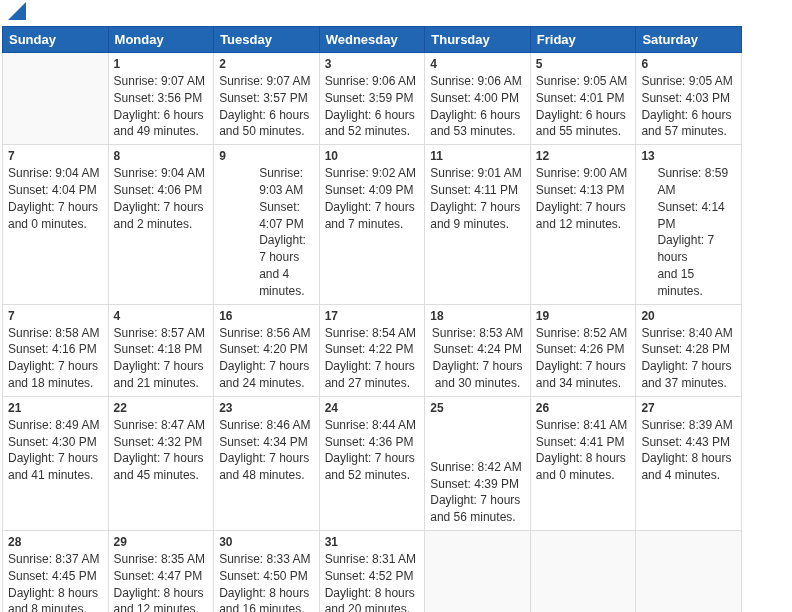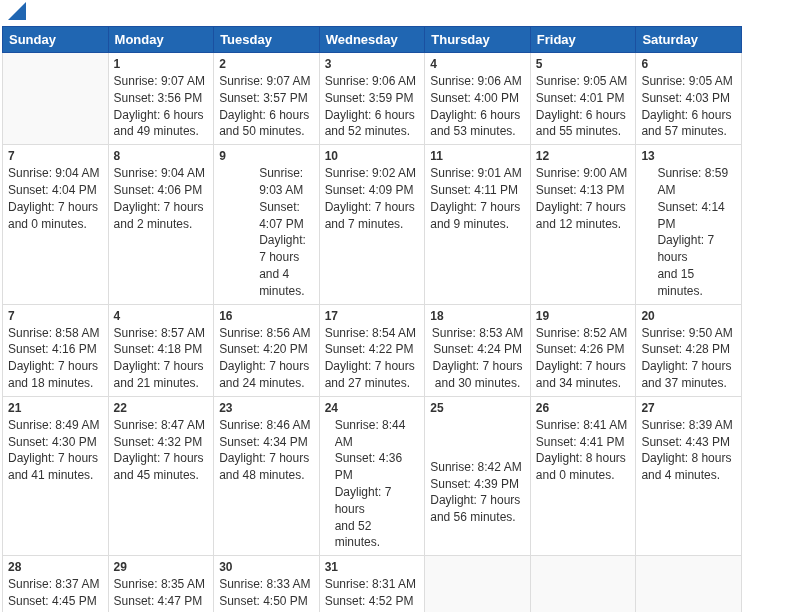--- a/index.html
+++ b/index.html
@@ -244,21 +244,21 @@
           </td>
           <td>
             <span class="day-num">19</span>
             <div class="day-info" style="white-space: pre-line;">Sunrise: 8:52 AM
 Sunset: 4:26 PM
 Daylight: 7 hours
 and 34 minutes.</div>
           </td>
           <td>
             <span class="day-num">20</span>
-            <div class="day-info" style="white-space: pre-line;">Sunrise: 9:50 AM
+            <div class="day-info" style="white-space: pre-line;">Sunrise: 8:40 AM
 Sunset: 4:28 PM
 Daylight: 7 hours
 and 37 minutes.</div>
           </td>
         </tr>
         <tr>
           <td>
             <span class="day-num">21</span>
             <div class="day-info" style="white-space: pre-line;">Sunrise: 8:49 AM
 Sunset: 4:30 PM
@@ -274,21 +274,21 @@
           </td>
           <td>
             <span class="day-num">23</span>
             <div class="day-info" style="white-space: pre-line;">Sunrise: 8:46 AM
 Sunset: 4:34 PM
 Daylight: 7 hours
 and 48 minutes.</div>
           </td>
           <td>
             <span class="day-num">24</span>
-            <div class="day-info" style="white-space: pre-line; margin-left: 10px;">Sunrise: 8:44 AM
+            <div class="day-info" style="white-space: pre-line;">Sunrise: 8:44 AM
 Sunset: 4:36 PM
 Daylight: 7 hours
 and 52 minutes.</div>
           </td>
           <td>
             <span class="day-num">25</span>
             <div class="day-info" style="white-space: pre-line; margin-top: 44px;">Sunrise: 8:42 AM
 Sunset: 4:39 PM
 Daylight: 7 hours
 and 56 minutes.</div>

